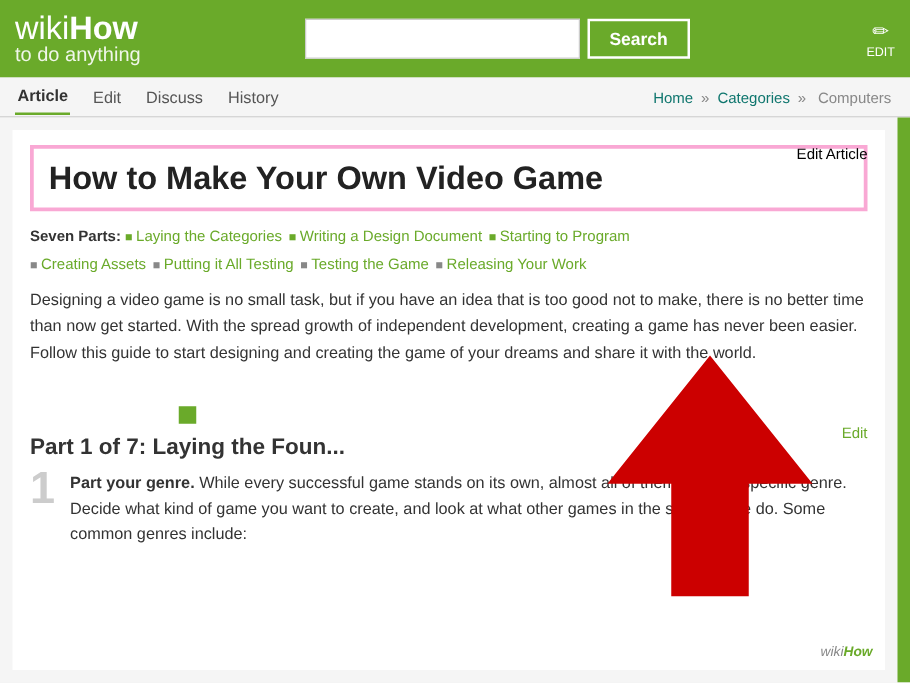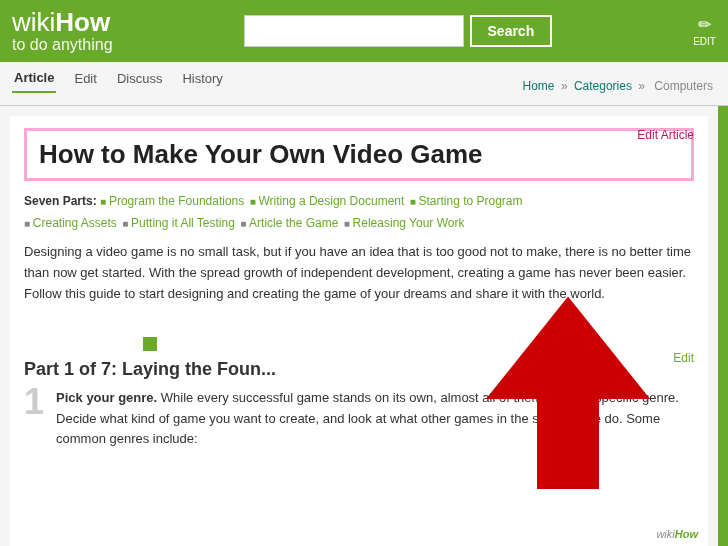--- a/index.html
+++ b/index.html
@@ -66,23 +66,23 @@
     .pencil-icon {
       font-size: 16px;
       margin-bottom: 2px;
     }
 
     
     .nav-tabs {
       background: #f5f5f5;
       border-bottom: 1px solid #ccc;
       display: flex;
-      align-items: flex-end;
-      padding: 12px 12px;
-      height: 44px;
+      align-items: center;
+      padding: 0 12px;
+      height: 32px;
       justify-content: space-between;
     }
     .tabs-left {
       display: flex;
       gap: 16px;
       align-items: center;
     }
     .tab {
       font-size: 13px;
       color: #555;
@@ -136,21 +136,21 @@
       font-size: 26px;
       font-weight: bold;
       color: #222;
       line-height: 1.2;
     }
     .edit-article-link {
       position: absolute;
       top: 12px;
       right: 14px;
       font-size: 12px;
-      color: #be185d;
+      color: #000000;
       cursor: pointer;
       text-decoration: none;
     }
 
     
     .seven-parts {
       margin-bottom: 8px;
       font-size: 12px;
       color: #333;
       line-height: 1.8;
@@ -321,47 +321,47 @@
     <a class="edit-article-link">Edit Article</a>
     
     
     <div class="article-title-box">
       <h1 class="article-title">How to Make Your Own Video Game</h1>
     </div>
 
     
     <div class="seven-parts">
       <strong>Seven Parts:</strong>
-      <span class="part-link">Program the Foundations</span>
+      <span class="part-link">Laying the Categories</span>
       <span class="part-link">Writing a Design Document</span>
       <span class="part-link">Starting to Program</span>
       <br>
       <span class="part-link-gray">Creating Assets</span>
       <span class="part-link-gray">Putting it All Testing</span>
-      <span class="part-link-gray">Article the Game</span>
+      <span class="part-link-gray">Testing the Game</span>
       <span class="part-link-gray">Releasing Your Work</span>
     </div>
 
     
     <p class="description">Designing a video game is no small task, but if you have an idea that is too good not to make, there is no better time than now get started. With the spread growth of independent development, creating a game has never been easier. Follow this guide to start designing and creating the game of your dreams and share it with the world.</p>
 
     
     <div class="section-header">
       <div class="section-title">
         <span class="section-square"></span>
         <span>Part 1 of 7: Laying the Foun...</span>
       </div>
       <a class="section-edit">Edit</a>
     </div>
 
     
     <div class="step-container">
       <div class="step-number">1</div>
       <div class="step-content">
-        <strong>Pick your genre.</strong>
+        <strong>Part your genre.</strong>
         <span> While every successful game stands on its own, almost all of them fit into a specific genre. Decide what kind of game you want to create, and look at what other games in the same genre do. Some common genres include:</span>
       </div>
     </div>
 
     
     <div class="arrow-overlay">
       <svg width="220" height="220" viewBox="0 0 220 220">
 
         <polygon points="80,200 140,200 140,110 190,110 110,10 30,110 80,110" fill="#cc0000" stroke="#cc0000" stroke-width="2"></polygon>
       </svg>

